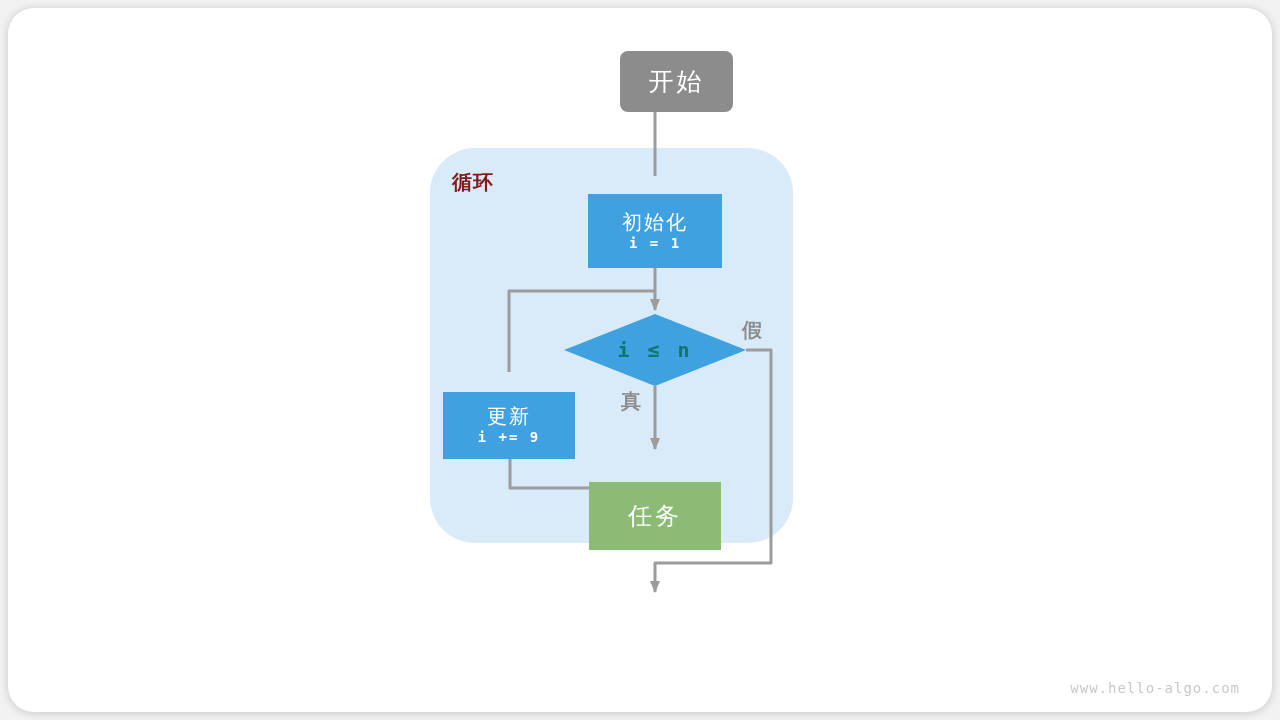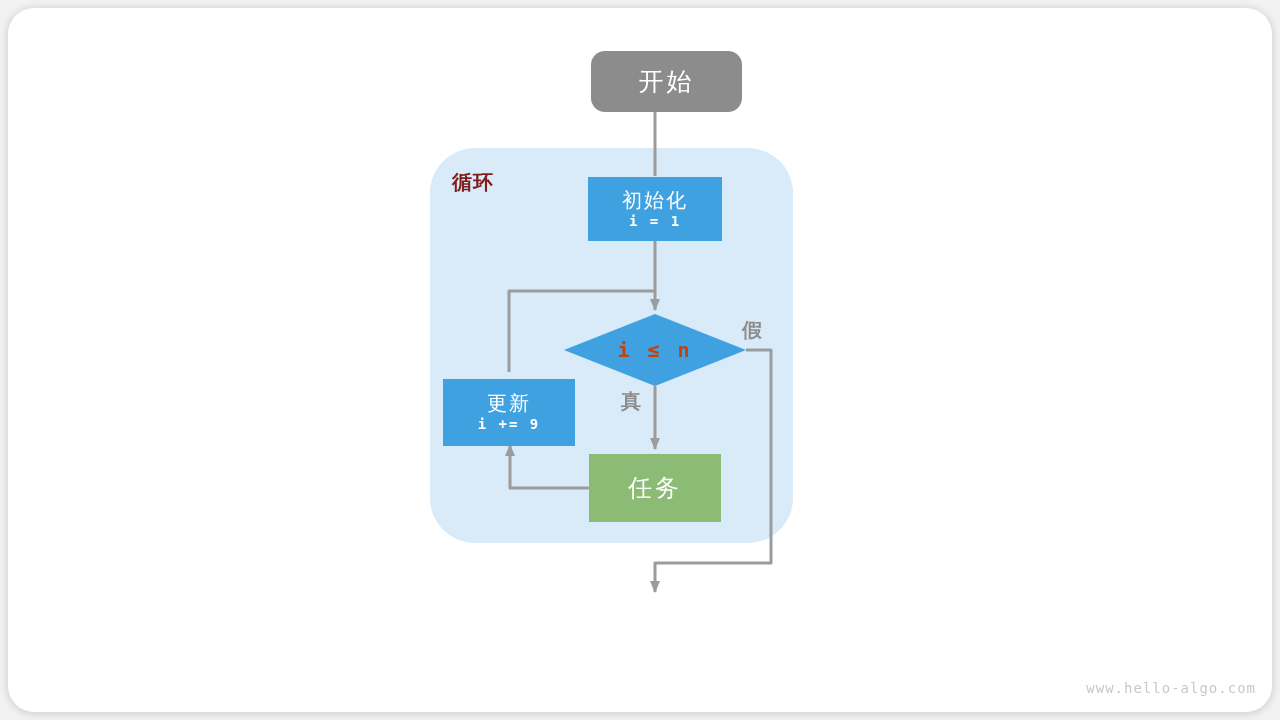--- a/index.html
+++ b/index.html
@@ -37,58 +37,58 @@
   .node {
     position: absolute;
     display: flex; flex-direction: column;
     align-items: center; justify-content: center;
     color: #ffffff;
     box-sizing: border-box;
     line-height: 1.25;
   }
   .node-gray { background: #8C8C8C; border-radius: 14px; }
   .node-blue { background: #3FA1E0; }
-  .node-green { background: #8BBB74; }
-  .node-start { left: 591px; top: 51px;  width: 151px; height: 61px; font-size: 25px; letter-spacing: 3px; font-weight: 500; }
+  .node-green { background: #8BBB74; margin-top: 28px; }
+  .node-start { left: 620px; top: 51px;  width: 113px; height: 61px; font-size: 25px; letter-spacing: 3px; font-weight: 500; border-radius: 8px; }
   .node-end   { left: 590px; top: 597px; width: 130px; height: 60px; font-size: 25px; letter-spacing: 3px; font-weight: 500; }
-  .node-init   { left: 588px; top: 177px; width: 134px; height: 64px; }
-  .node-update { left: 443px; top: 379px; width: 132px; height: 67px; }
+  .node-init   { left: 588px; top: 194px; width: 134px; height: 74px; }
+  .node-update { left: 443px; top: 392px; width: 132px; height: 67px; }
   .node-task   { left: 589px; top: 454px; width: 132px; height: 68px; font-size: 24px; letter-spacing: 3px; font-weight: 500; }
   .node-title { font-size: 20px; font-weight: 500; letter-spacing: 2px; }
   .node-code {
     font-family: "DejaVu Sans Mono", monospace;
     font-size: 14px; font-weight: bold; letter-spacing: 2px;
   }
   .diamond-wrap {
     position: absolute;
     left: 564px; top: 314px; width: 182px; height: 72px;
     display: flex; align-items: center; justify-content: center;
   }
   .diamond-shape {
     position: absolute; left: 0; top: 0;
     width: 100%; height: 100%;
     background: #3FA1E0;
     clip-path: polygon(50% 0, 100% 50%, 50% 100%, 0 50%);
   }
   .diamond-code {
     position: relative;
-    color: #c2410c;
+    color: #0f766e;
     font-family: "DejaVu Sans Mono", monospace;
     font-size: 20px; font-weight: bold; letter-spacing: 3px;
   }
   .edge-label {
     position: absolute;
     font-size: 20px; font-weight: bold;
     color: #8C8C8C;
   }
   .edge-label-true  { left: 621px; top: 388px; }
   .edge-label-false { left: 742px; top: 317px; }
   .watermark {
     position: absolute;
-    right: 24px; bottom: 24px;
+    right: 40px; bottom: 24px;
     font-family: "DejaVu Sans Mono", monospace;
     font-size: 14px;
     color: #C8C8C8;
     letter-spacing: 1px;
     margin-left: 6px;
   }
   svg.edges { position: absolute; left: 0; top: 0; }
 </style>
 </head>
 <body>

